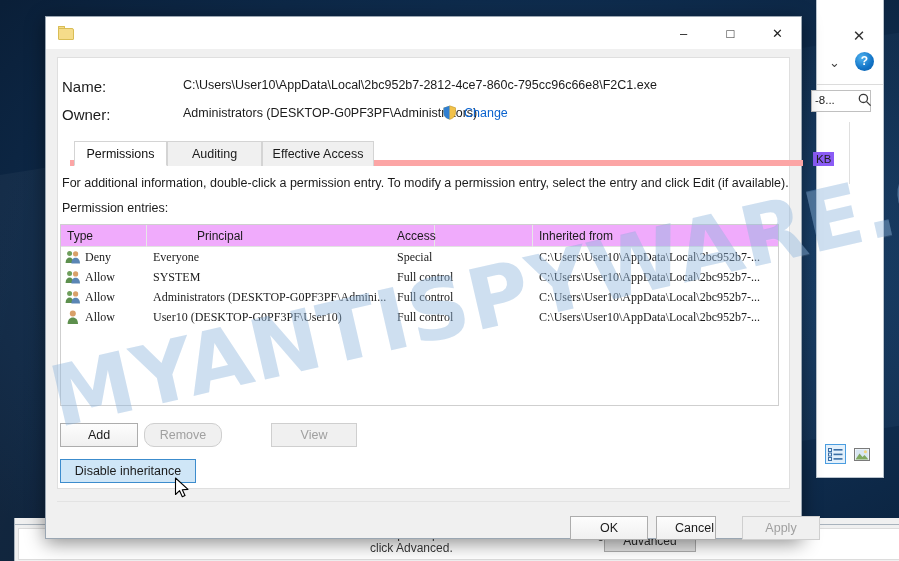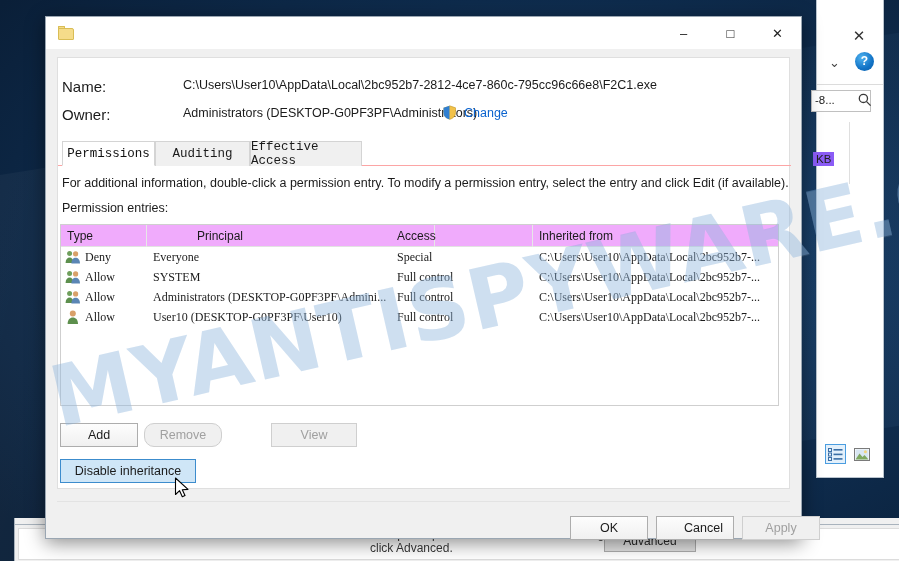--- a/index.html
+++ b/index.html
@@ -201,23 +201,22 @@
     font-size: 12.5px; color:#0b63ce;
     white-space:nowrap;
   }
   .shield {
     position:absolute;
     width: 15px; height: 15px;
   }
 
   
   .tabstrip {
-    position:absolute; left: 0px; top: 83px; width: 733px; height: 25px;
-    border-bottom: 1px solid #fca5a5;
-    font-family: Liberation Mono, monospace;
+    position:absolute; left: 12px; top: 83px; width: 733px; height: 25px;
+    border-bottom: 6px solid #fca5a5;
   }
   .tab {
     position:absolute; top:0; height: 25px;
     display:flex; align-items:center; justify-content:center;
     font-size: 12.5px; color:#1b1b1b;
     background:#f0f0f0;
     border:1px solid #d4d4d4;
     border-bottom:none;
   }
   .tab.active {
@@ -290,21 +289,21 @@
   }
   .btn.disabled { color:#a0a0a0; background:#f0f0f0; border-color:#cfcfcf; }
   .btn.hot { background:#cfe6f7; border-color:#3c8ccd; color:#1b1b1b; }
 
   .btn-add    { left: 2px;   top: 365px; width: 78px; height: 24px; }
   .btn-remove { left: 86px;  top: 365px; width: 78px; height: 24px; border-radius: 10px; }
   .btn-view   { left: 186px; top: 365px; width: 86px; height: 24px; margin-left: 27px; }
   .btn-disinh { left: 2px;   top: 401px; width: 136px; height: 24px; }
 
   .btn-ok     { left: 524px; top: 467px; width: 78px; height: 24px; }
-  .btn-cancel { left: 610px; top: 467px; width: 78px; height: 24px; padding-left: 17px; }
+  .btn-cancel { left: 610px; top: 467px; width: 60px; height: 24px; padding-left: 17px; }
   .btn-apply  { left: 696px; top: 467px; width: 78px; height: 24px; }
 
   .footer-sep {
     position:absolute; left: 11px; top: 452px; width: 733px; height:1px; background:#e3e3e3;
   }
 
   
   .cursor {
     position:absolute; left: 174px; top: 477px;
     width: 18px; height: 24px;

